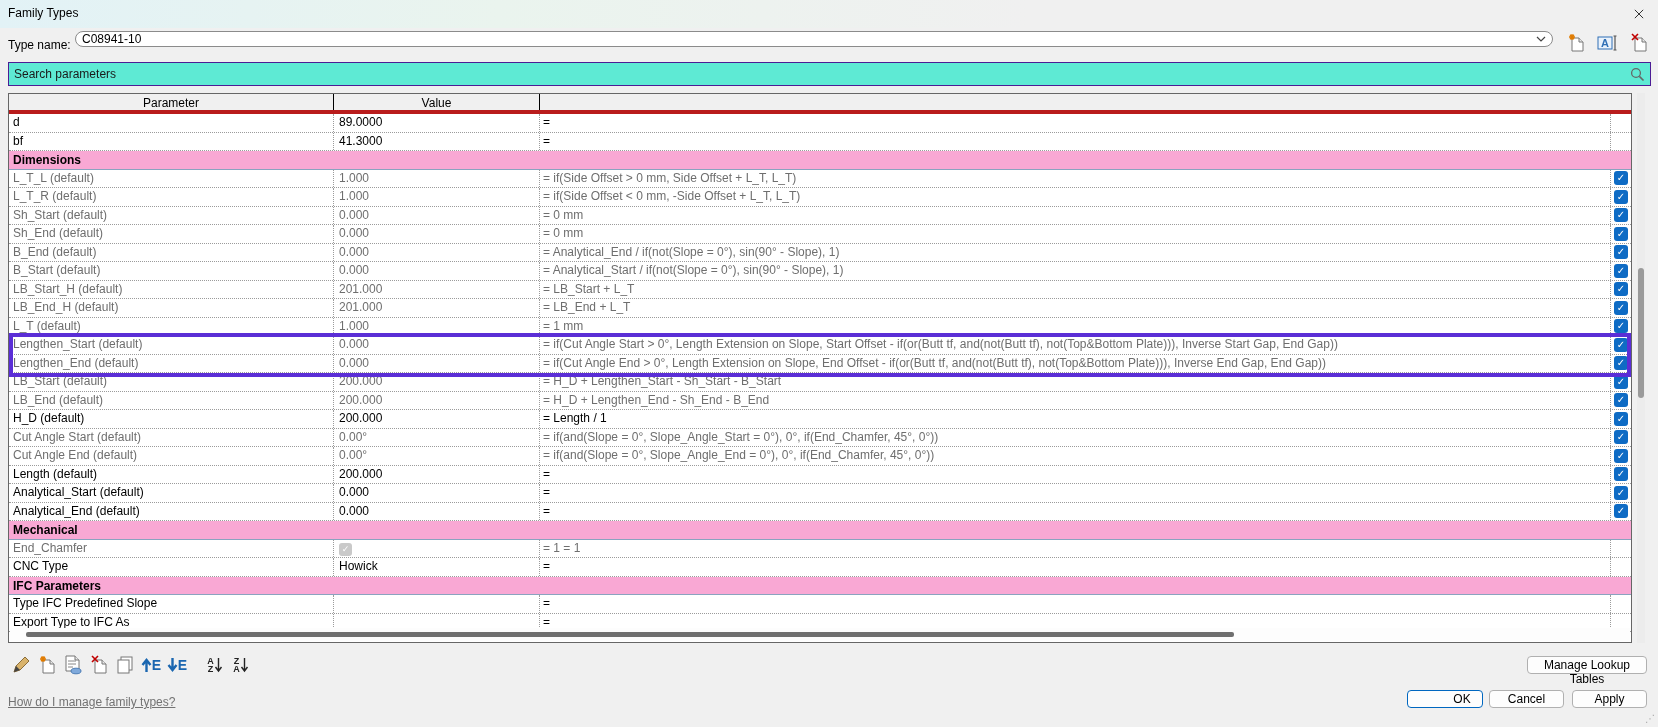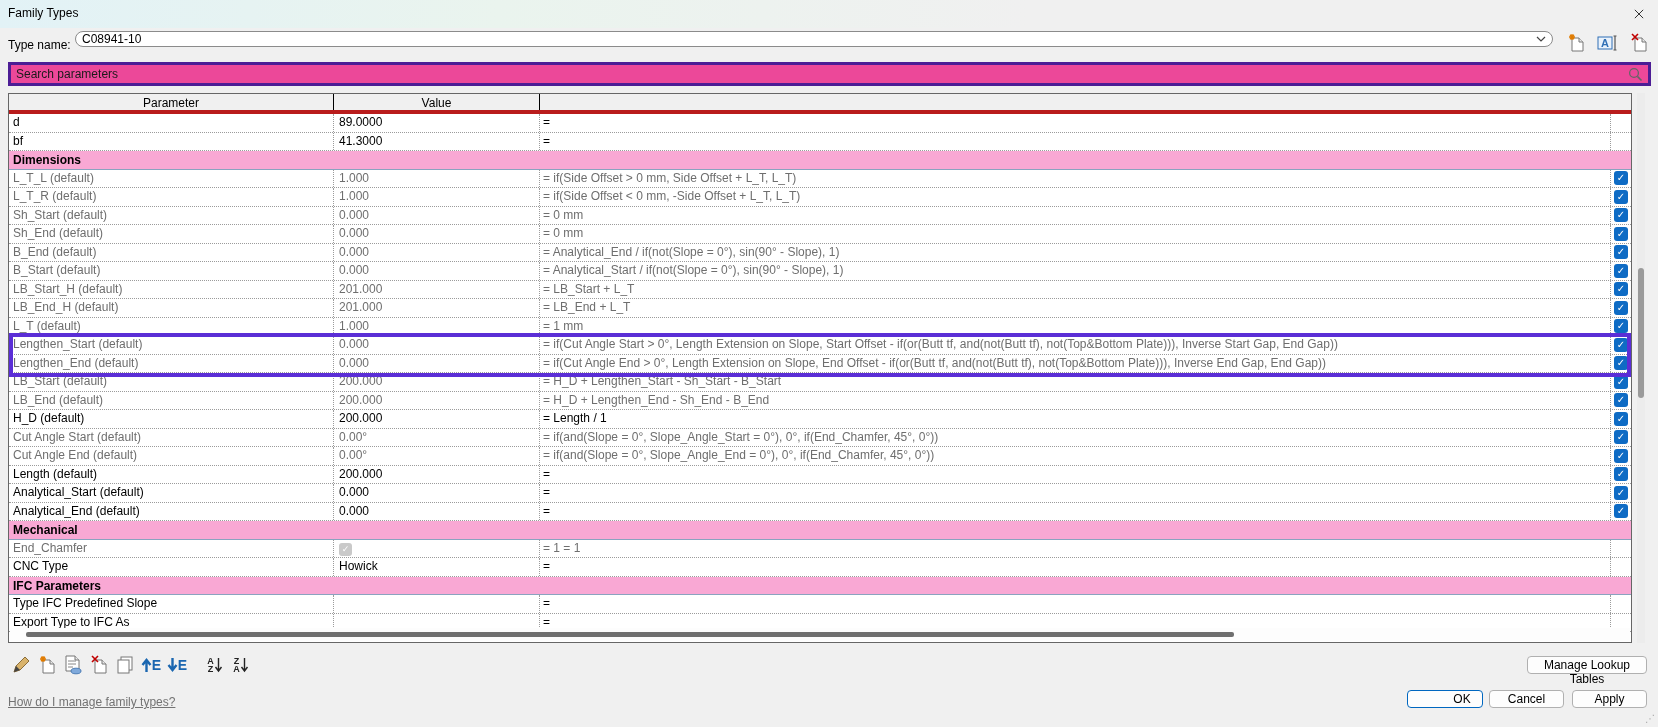--- a/index.html
+++ b/index.html
@@ -13,22 +13,22 @@
     align-items:center;justify-content:center;cursor:pointer;background:transparent;border:none;}
   
   .lbl-typename{position:absolute;left:8px;top:38px;}
   .combo{position:absolute;left:75px;top:31px;width:1478px;height:16px;background:#fff;
     border:1px solid #8b8b8b;border-radius:10px;box-sizing:border-box;display:flex;align-items:center;}
   .combo .val{padding-left:6px;flex:1;}
   .combo .chev{width:22px;display:flex;justify-content:center;}
   .tool-ico{position:absolute;top:31px;width:26px;height:24px;border:none;background:transparent;
     display:flex;align-items:center;justify-content:center;padding:0;cursor:pointer;}
   
-  .search{position:absolute;left:8px;top:62px;width:1643px;height:24px;background:#ec4899;
-    border:3px solid #4c1d95;box-sizing:border-box;display:flex;align-items:center;}
+  .search{position:absolute;left:8px;top:62px;width:1643px;height:24px;background:#5eead4;
+    border:1px solid #4c1d95;box-sizing:border-box;display:flex;align-items:center;}
   .search input{flex:1;border:none;outline:none;font:12px "Liberation Sans",sans-serif;
     padding-left:5px;background:transparent;color:#000;}
   .search input::placeholder{color:#1a1a1a;opacity:1;}
   .search .mag{width:26px;display:flex;justify-content:center;}
   
   .table{position:absolute;left:8px;top:93px;width:1624px;height:550px;background:#fff;
     border:1px solid #666;box-sizing:border-box;overflow:hidden;}
   .thead{display:flex;height:20px;background:#f0f0f0;border-bottom:4px solid #b91c1c;box-sizing:border-box;}
   .th{line-height:19px;text-align:center;white-space:nowrap;overflow:hidden;box-sizing:border-box;}
   .c-param{width:325px;flex:none;}

